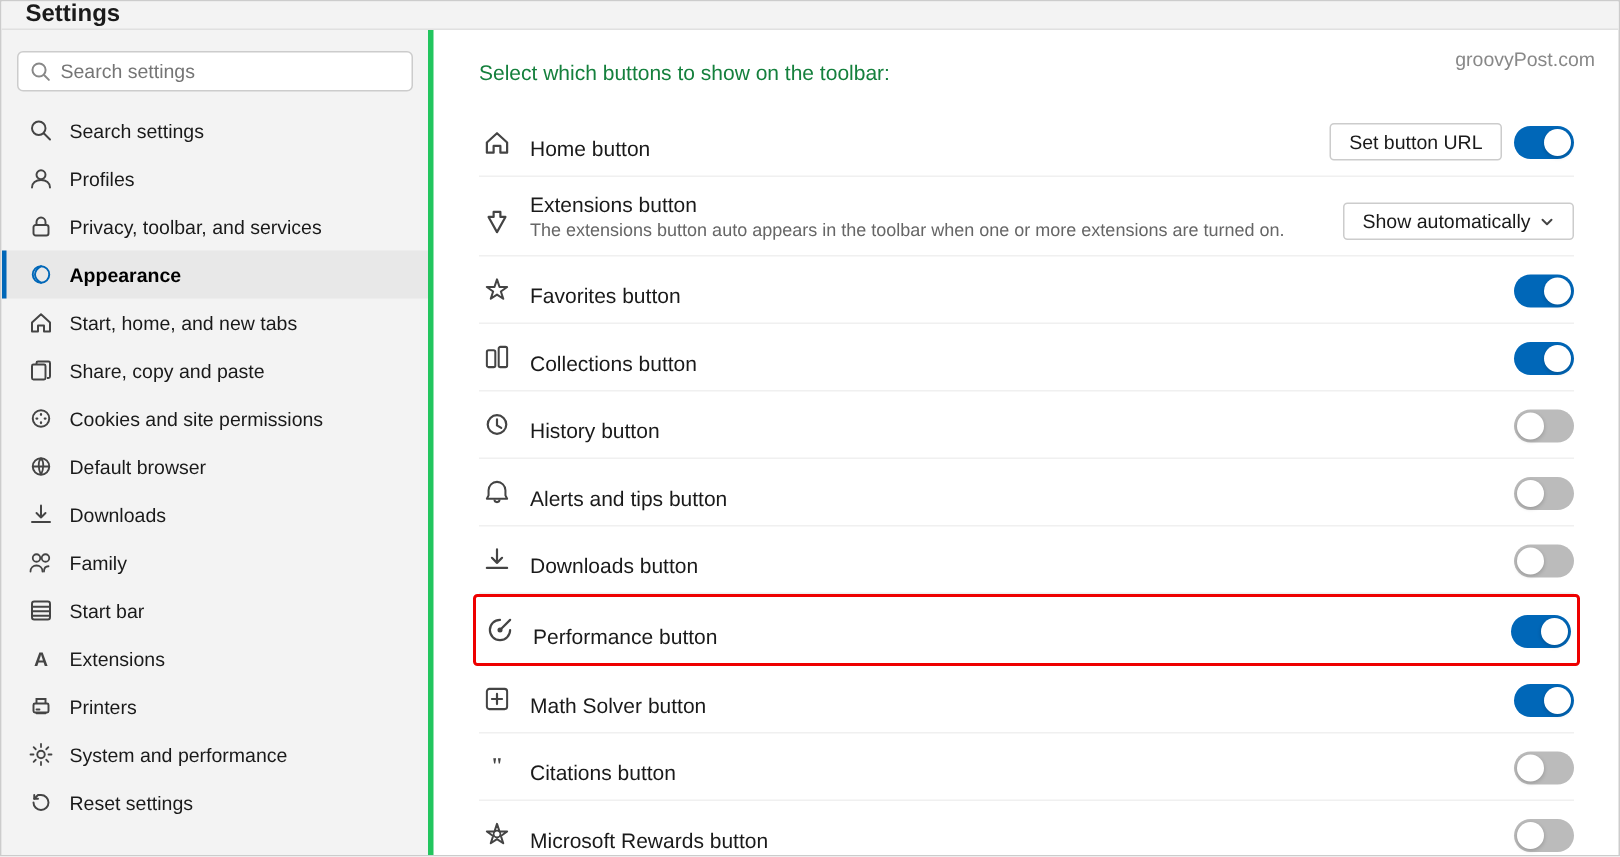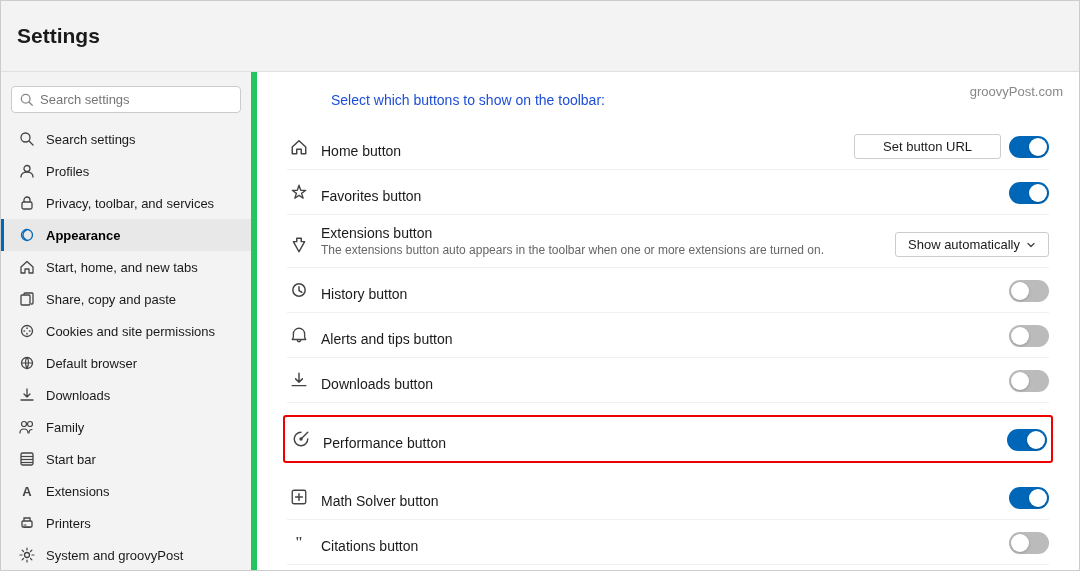--- a/index.html
+++ b/index.html
@@ -17,36 +17,36 @@
     .window {
       display: flex;
       flex-direction: column;
       width: 1080px;
       height: 571px;
       background: #fff;
       border: 1px solid #ccc;
     }
     .title-bar {
       background: #f3f3f3;
-      padding: 23px 16px;
-      font-size: 21px;
+      padding: 0 16px;
+      font-size: 16px;
       font-weight: 600;
       border-bottom: 1px solid #e0e0e0;
       flex-shrink: 0;
     }
     .content {
       display: flex;
       flex: 1;
       overflow: hidden;
     }
     
     .sidebar {
-      width: 256px;
+      width: 288px;
       background: #f3f3f3;
-      border-right: 6px solid #22c55e;
+      border-right: 4px solid #22c55e;
       overflow-y: auto;
       flex-shrink: 0;
       padding: 8px 0;
     }
     .search-box {
       margin: 6px 10px 10px 10px;
       display: flex;
       align-items: center;
       background: #fff;
       border: 1px solid #ccc;
@@ -102,23 +102,22 @@
     .watermark {
       position: absolute;
       top: 12px;
       right: 16px;
       color: #888;
       font-size: 13px;
     }
     .section-title {
       font-size: 14px;
       font-weight: 400;
-      color: #1d4ed8;
+      color: #15803d;
       margin-bottom: 16px;
-      margin-left: 44px;
     }
     .toolbar-item {
       display: flex;
       align-items: flex-end;
       padding: 10px 0;
       border-bottom: 1px solid #f0f0f0;
       gap: 10px;
     }
     .toolbar-item:last-child { border-bottom: none; }
     .toolbar-item .item-icon {
@@ -172,21 +171,21 @@
       transition: left 0.1s;
       box-shadow: 0 1px 3px rgba(0,0,0,0.2);
     }
     .toggle.on .knob { left: 20px; }
     .toggle.off .knob { left: 2px; }
     
     .set-url-btn {
       border: 1px solid #ccc;
       background: #fff;
       border-radius: 3px;
-      padding: 4px 28px;
+      padding: 4px 12px;
       font-size: 13px;
       cursor: pointer;
       color: #1a1a1a;
       white-space: nowrap;
     }
     
     .show-auto-btn {
       border: 1px solid #ccc;
       background: #fff;
       border-radius: 3px;
@@ -196,21 +195,21 @@
       color: #1a1a1a;
       display: flex;
       align-items: center;
       gap: 6px;
       white-space: nowrap;
     }
     
     .highlighted-row {
       border: 2px solid #e00;
       border-radius: 3px;
-      margin: 12px -4px;
+      margin: 0 -4px;
       padding: 10px 4px;
     }
   </style>
 </head>
 <body>
 
 <div class="window">
   <div class="title-bar">
     <span>Settings</span>
   </div>
@@ -341,21 +340,21 @@
         </span>
         <span class="nav-label">Printers</span>
       </div>
       <div class="nav-item">
         <span class="nav-icon">
           <svg width="16" height="16" viewBox="0 0 16 16" fill="none">
               <circle cx="8" cy="8" r="2.5" stroke="#444" stroke-width="1.3"></circle>
               <path d="M8 1v2M8 13v2M1 8h2M13 8h2M3.1 3.1l1.4 1.4M11.5 11.5l1.4 1.4M12.9 3.1l-1.4 1.4M4.5 11.5l-1.4 1.4" stroke="#444" stroke-width="1.2" stroke-linecap="round"></path>
             </svg>
         </span>
-        <span class="nav-label">System and groovyPost</span>
+        <span class="nav-label">System and performance</span>
       </div>
       <div class="nav-item">
         <span class="nav-icon">
           <svg width="16" height="16" viewBox="0 0 16 16" fill="none">
               <path d="M3 8a5 5 0 105-5H6L3.5 5.5" stroke="#444" stroke-width="1.3" stroke-linecap="round" stroke-linejoin="round"></path>
               <polyline points="3.5,3 3.5,5.5 6,5.5" stroke="#444" stroke-width="1.3" stroke-linecap="round" stroke-linejoin="round"></polyline>
             </svg>
         </span>
         <span class="nav-label">Reset settings</span>
       </div>
@@ -372,34 +371,20 @@
 
       <div class="toolbar-item">
         <span class="item-icon">
           <svg width="18" height="18" viewBox="0 0 16 16" fill="none">
               <path d="M2 8L8 2.5 14 8v6H10v-4H6v4H2V8z" stroke="#444" stroke-width="1.3" stroke-linejoin="round"></path>
             </svg>
         </span>
         <span class="item-label">Home button</span>
         <div class="item-control">
           <button class="set-url-btn">Set button URL</button>
-          <div class="toggle on">
-              <div class="knob"></div>
-            </div>
-        </div>
-      </div>
-
-      <div class="toolbar-item">
-        <span class="item-icon">
-          <svg width="18" height="18" viewBox="0 0 16 16" fill="none">
-              <path d="M8 2l1.5 4.5H14l-3.7 2.7 1.4 4.3L8 11l-3.7 2.5 1.4-4.3L2 6.5h4.5z" stroke="#444" stroke-width="1.2" stroke-linejoin="round"></path>
-            </svg>
-        </span>
-        <span class="item-label">Favorites button</span>
-        <div class="item-control">
           <div class="toggle on">
               <div class="knob"></div>
             </div>
         </div>
       </div>
 
       <div class="toolbar-item">
         <span class="item-icon">
           <svg width="18" height="18" viewBox="0 0 16 16" fill="none">
               <path d="M6 2h4v3h3l-5 9-5-9h3V2z" stroke="#444" stroke-width="1.3" stroke-linejoin="round" fill="none"></path>
@@ -412,20 +397,48 @@
         <div class="item-control">
           <button class="show-auto-btn">
             <span>Show automatically</span>
             <svg width="10" height="10" viewBox="0 0 10 10" fill="none">
                 <path d="M2 3.5l3 3 3-3" stroke="#444" stroke-width="1.3" stroke-linecap="round" stroke-linejoin="round"></path>
               </svg>
           </button>
         </div>
       </div>
 
+      <div class="toolbar-item">
+        <span class="item-icon">
+          <svg width="18" height="18" viewBox="0 0 16 16" fill="none">
+              <path d="M8 2l1.5 4.5H14l-3.7 2.7 1.4 4.3L8 11l-3.7 2.5 1.4-4.3L2 6.5h4.5z" stroke="#444" stroke-width="1.2" stroke-linejoin="round"></path>
+            </svg>
+        </span>
+        <span class="item-label">Favorites button</span>
+        <div class="item-control">
+          <div class="toggle on">
+              <div class="knob"></div>
+            </div>
+        </div>
+      </div>
+
+      <div class="toolbar-item">
+        <span class="item-icon">
+          <svg width="18" height="18" viewBox="0 0 16 16" fill="none">
+              <rect x="2" y="4" width="5" height="10" rx="1" stroke="#444" stroke-width="1.2"></rect>
+              <rect x="9" y="2" width="5" height="12" rx="1" stroke="#444" stroke-width="1.2"></rect>
+            </svg>
+        </span>
+        <span class="item-label">Collections button</span>
+        <div class="item-control">
+          <div class="toggle on">
+              <div class="knob"></div>
+            </div>
+        </div>
+      </div>
 
       <div class="toolbar-item">
         <span class="item-icon">
           <svg width="18" height="18" viewBox="0 0 16 16" fill="none">
               <circle cx="8" cy="8" r="5.5" stroke="#444" stroke-width="1.3"></circle>
               <path d="M8 5v3.5l2.5 1.5" stroke="#444" stroke-width="1.3" stroke-linecap="round"></path>
             </svg>
         </span>
         <span class="item-label">History button</span>
         <div class="item-control">

